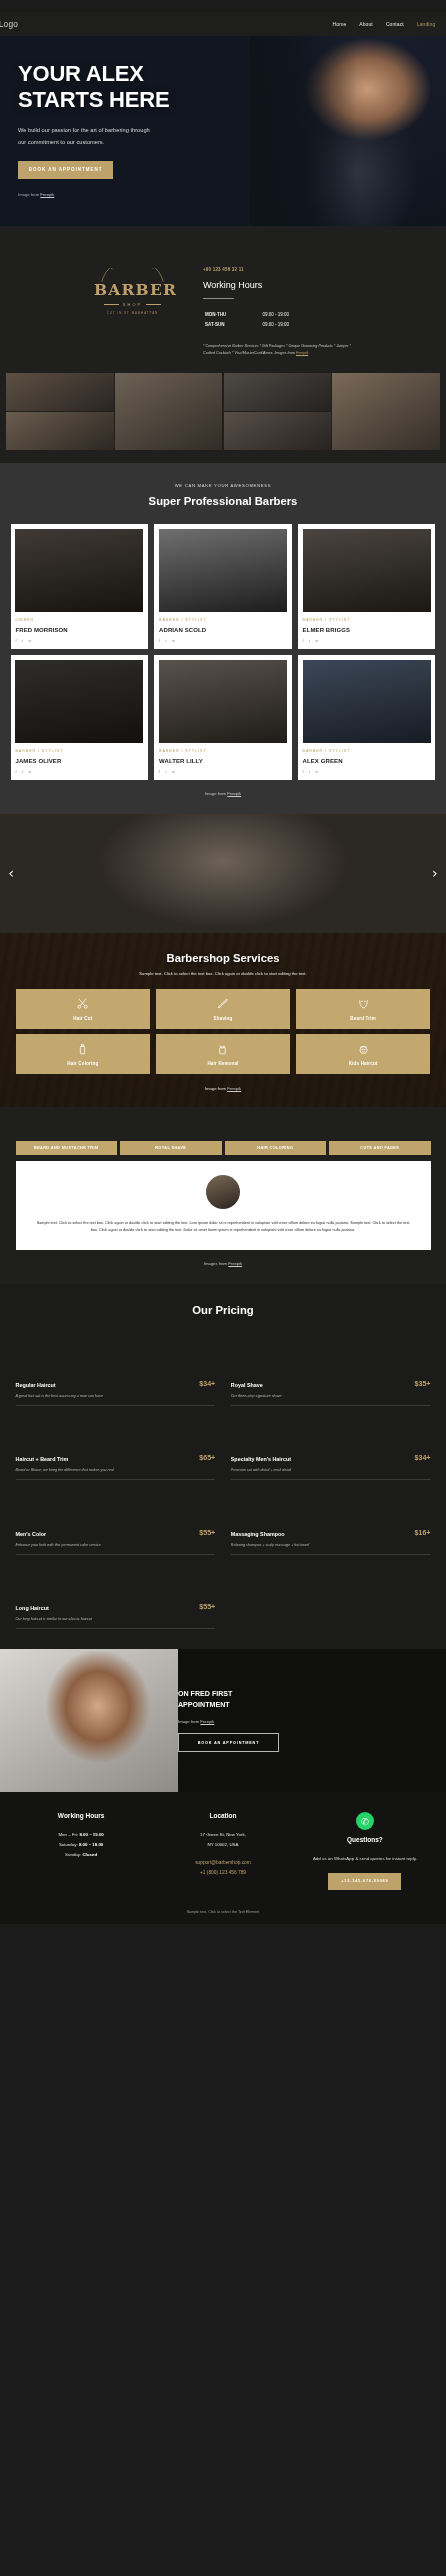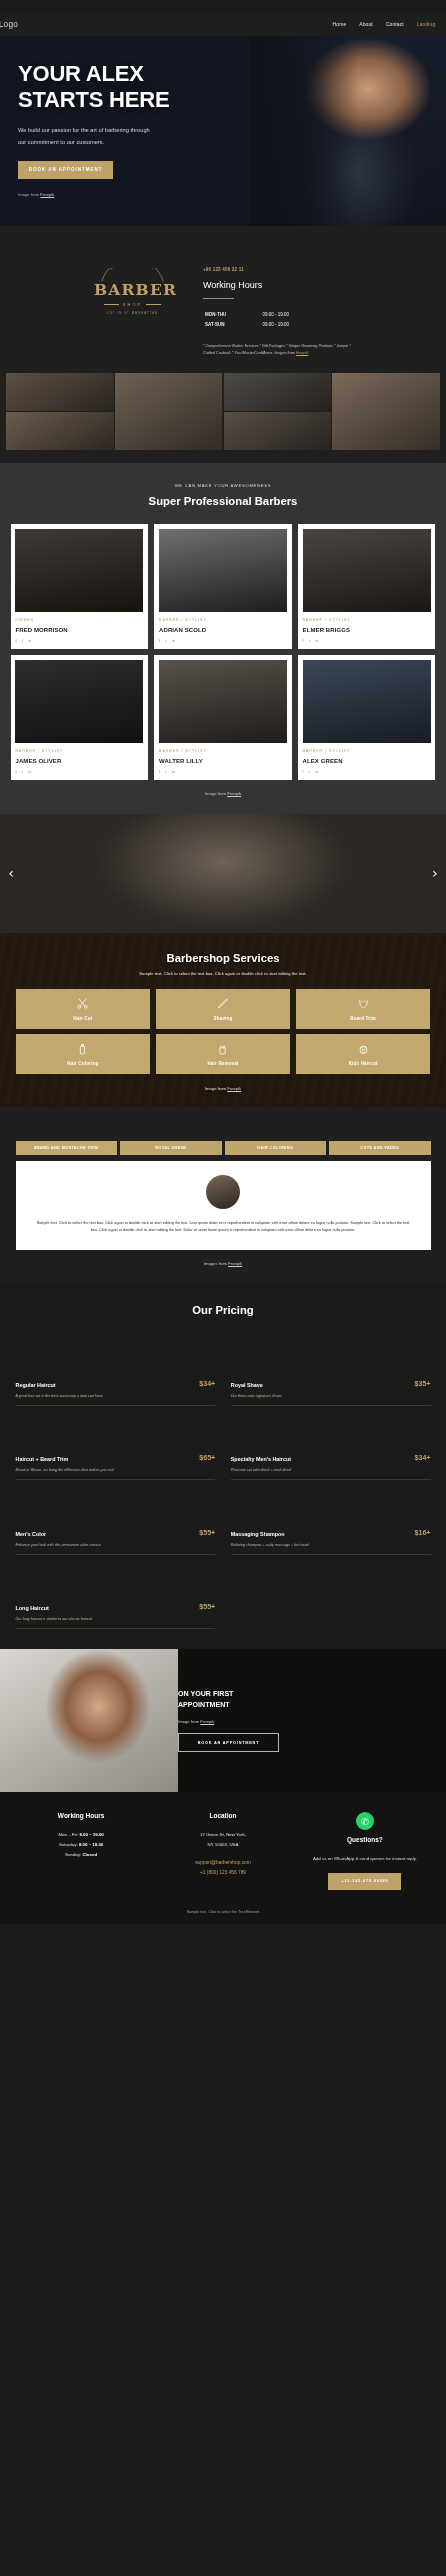--- a/index.html
+++ b/index.html
@@ -736,21 +736,21 @@
       </div>
       <div class="price-desc">Our long haircut is similar to our classic haircut</div>
     </div>
   </div>
 </section>
 
 <section class="promo">
   <div class="promo-photo"></div>
   <div class="promo-right">
     <h3>
-      <span>ON YOUR FIRST</span><br>
+      <span>ON FRED FIRST</span><br>
       <span>APPOINTMENT</span>
     </h3>
     <div class="credit">
       <span>Image from </span><u>Freepik</u>
     </div>
     <button class="btn-outline">BOOK AN APPOINTMENT</button>
   </div>
 </section>
 
 <footer class="footer">

